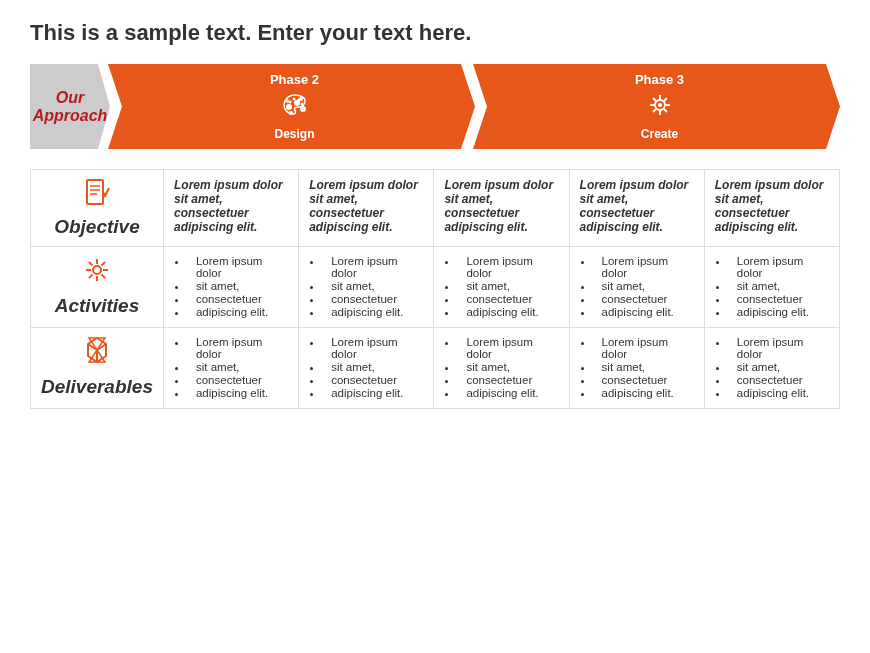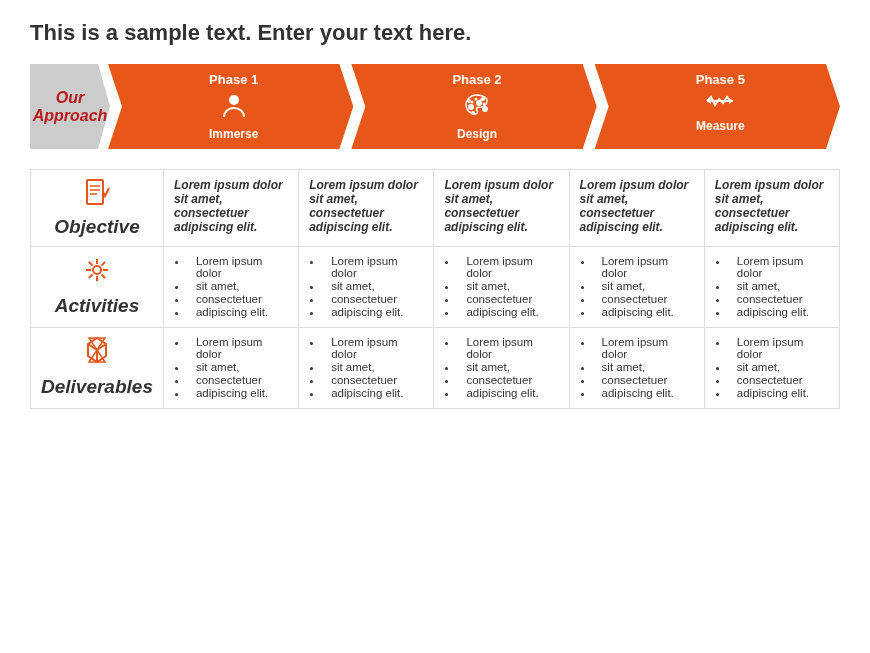--- a/index.html
+++ b/index.html
@@ -142,62 +142,56 @@
 </head>
 <body>
 
 <h1 class="main-title">This is a sample text. Enter your text here.</h1>
 
 <div class="chevron-row">
   <div class="approach-box">
     <span>Our<br>Approach</span>
   </div>
   <div class="phase-chevron orange">
-    <span class="phase-label">Phase 1</span>
-    <span class="phase-icon">
-      <svg width="28" height="28" viewBox="0 0 28 28" fill="none">
-        <circle cx="14" cy="9" r="5" fill="white"></circle>
-        <path d="M4 26c0-5.5 4.5-9 10-9s10 3.5 10 9" stroke="white" stroke-width="2" fill="none"></path>
-      </svg>
-    </span>
-    <span class="phase-name">Immerse</span>
-  </div>
-  <div class="phase-chevron orange">
     <span class="phase-label">Phase 2</span>
     <span class="phase-icon">
       <svg width="28" height="28" viewBox="0 0 28 28" fill="none">
         <circle cx="8" cy="16" r="3" fill="white"></circle>
         <circle cx="16" cy="12" r="3" fill="white"></circle>
         <circle cx="22" cy="18" r="3" fill="white"></circle>
         <circle cx="10" cy="22" r="2" fill="white"></circle>
         <circle cx="20" cy="8" r="2" fill="white"></circle>
         <ellipse cx="6" cy="10" rx="2" ry="2" fill="#e8e8e8"></ellipse>
 
         <path d="M14 4 C7 4 3 9 3 14 C3 19 7 23 12 23 C13.5 23 14.5 22.2 14.5 21 C14.5 20.4 14.3 19.9 14 19.5 C13.7 19.1 13.5 18.7 13.5 18.2 C13.5 17.1 14.4 16.2 15.5 16.2 L17.5 16.2 C21.1 16.2 24 13.3 24 9.7 C24 6.5 19.4 4 14 4Z" stroke="white" stroke-width="1.5" fill="none"></path>
         <circle cx="9" cy="11" r="1.5" fill="white"></circle>
         <circle cx="13" cy="8" r="1.5" fill="white"></circle>
         <circle cx="18" cy="9" r="1.5" fill="white"></circle>
         <circle cx="21" cy="13" r="1.5" fill="white"></circle>
       </svg>
     </span>
     <span class="phase-name">Design</span>
   </div>
   <div class="phase-chevron orange">
-    <span class="phase-label">Phase 5</span>
+    <span class="phase-label">Phase 3</span>
     <span class="phase-icon">
-      <svg width="30" height="20" viewBox="0 0 30 20" fill="none">
-        <line x1="2" y1="10" x2="28" y2="10" stroke="white" stroke-width="2"></line>
-        <polyline points="2,10 8,5 14,13 20,7 26,10" stroke="white" stroke-width="0" fill="none"></polyline>
-        <line x1="2" y1="10" x2="6" y2="10" stroke="white" stroke-width="2"></line>
-        <path d="M2 10 L6 6 L10 14 L14 8 L18 12 L22 6 L26 10" stroke="white" stroke-width="2" fill="none"></path>
-        <polygon points="28,10 24,7 24,13" fill="white"></polygon>
-        <polygon points="2,10 6,7 6,13" fill="white"></polygon>
+      <svg width="28" height="28" viewBox="0 0 28 28" fill="none">
+        <circle cx="14" cy="14" r="5" stroke="white" stroke-width="2" fill="none"></circle>
+        <circle cx="14" cy="14" r="2" fill="white"></circle>
+        <line x1="14" y1="4" x2="14" y2="8" stroke="white" stroke-width="2"></line>
+        <line x1="14" y1="20" x2="14" y2="24" stroke="white" stroke-width="2"></line>
+        <line x1="4" y1="14" x2="8" y2="14" stroke="white" stroke-width="2"></line>
+        <line x1="20" y1="14" x2="24" y2="14" stroke="white" stroke-width="2"></line>
+        <line x1="7" y1="7" x2="10" y2="10" stroke="white" stroke-width="2"></line>
+        <line x1="18" y1="18" x2="21" y2="21" stroke="white" stroke-width="2"></line>
+        <line x1="21" y1="7" x2="18" y2="10" stroke="white" stroke-width="2"></line>
+        <line x1="7" y1="21" x2="10" y2="18" stroke="white" stroke-width="2"></line>
       </svg>
     </span>
-    <span class="phase-name">Measure</span>
+    <span class="phase-name">Create</span>
   </div>
 </div>
 
 <table class="table-section">
 
   <tbody>
       <tr>
     <td class="row-header">
       <span class="row-icon">
         <svg width="28" height="28" viewBox="0 0 28 28" fill="none">

